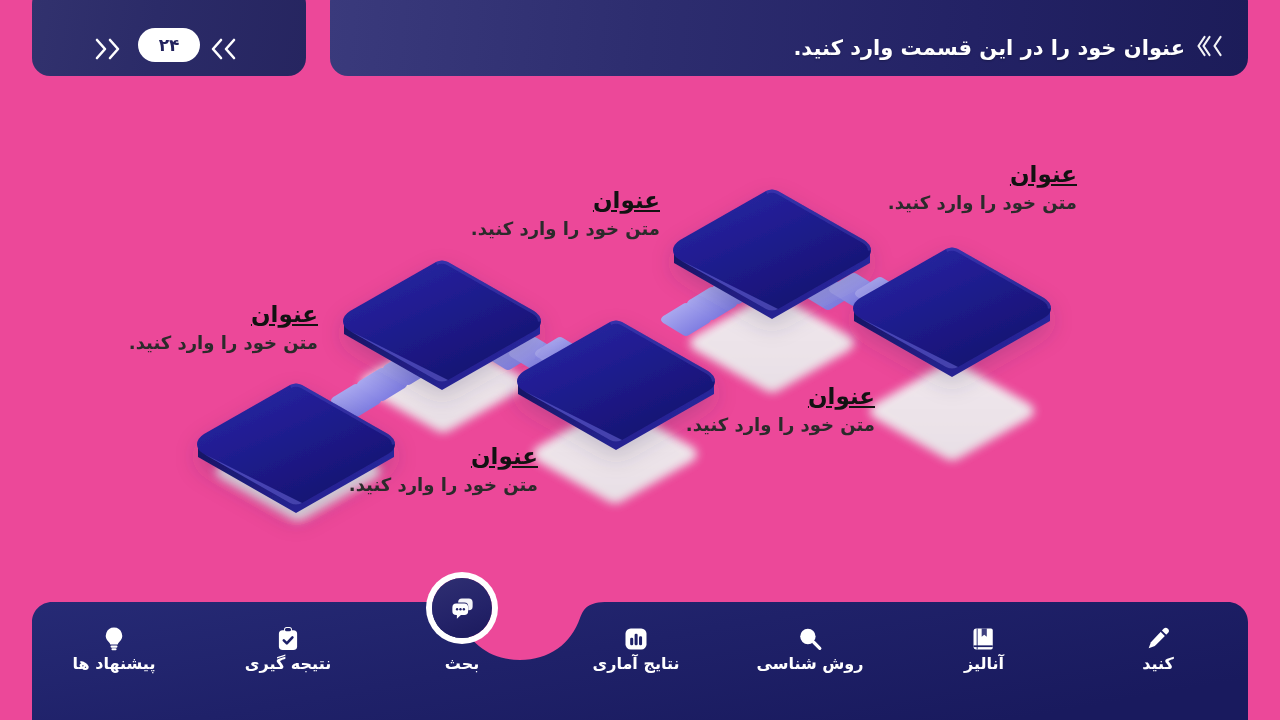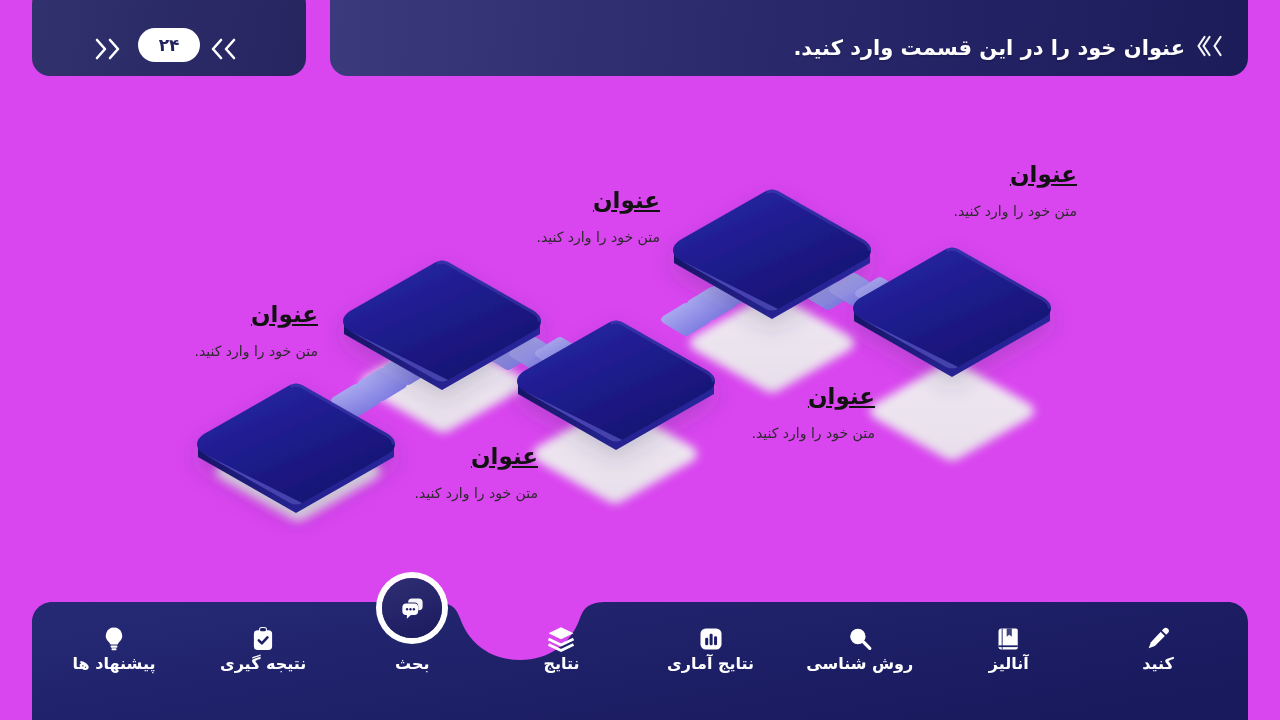--- a/index.html
+++ b/index.html
@@ -10,21 +10,21 @@
     height: 720px;
     overflow: hidden;
     background: #ffffff;
     font-family: "DejaVu Sans", "Liberation Sans", sans-serif;
   }
 
   .slide {
     position: relative;
     width: 1280px;
     height: 720px;
-    background: #d946ef;
+    background: #ec4899;
   }
 
   
   .pager {
     position: absolute;
     left: 32px;
     top: -14px;
     width: 274px;
     height: 90px;
     border-radius: 18px;
@@ -108,25 +108,25 @@
   }
   .node-label .lbl-title {
     font-size: 23px;
     font-weight: 700;
     color: #121212;
     line-height: 1.25;
     letter-spacing: .2px;
     text-decoration: underline;
   }
   .node-label .lbl-desc {
-    font-size: 14px;
-    font-weight: 400;
+    font-size: 18px;
+    font-weight: 700;
     color: #2b2b2b;
     line-height: 1.5;
-    margin-top: 12px;
+    margin-top: 0;
   }
 
   
   .lb1 { right: 962px; top: 300px; }   
   .lb2 { right: 620px; top: 186px; }   
   .lb3 { right: 742px; top: 442px; }   
   .lb4 { right: 405px; top: 382px; }   
   .lb5 { right: 203px; top: 160px; }   
 
   
@@ -418,30 +418,20 @@
           <svg width="28" height="28" viewBox="0 0 24 24" fill="none">
             <rect x="3" y="3" width="18" height="18" rx="4.5" fill="currentColor"></rect>
             <rect x="7" y="11" width="2.6" height="6.4" rx="1.1" fill="#1d2068"></rect>
             <rect x="10.8" y="7.4" width="2.6" height="10" rx="1.1" fill="#1d2068"></rect>
             <rect x="14.6" y="9.6" width="2.6" height="7.8" rx="1.1" fill="#1d2068"></rect>
           </svg>
         </span>
         <span class="nav-label">نتایج آماری</span>
       </div>
 
-      <div class="nav-item">
-        <span class="nav-icon">
-          <svg width="30" height="30" viewBox="0 0 24 24" fill="none">
-            <path d="M12 2.6 22 7.4 12 12.2 2 7.4 12 2.6Z" fill="currentColor"></path>
-            <path d="M2 12 12 16.8 22 12" stroke="currentColor" stroke-width="2.4" stroke-linejoin="round" fill="none"></path>
-            <path d="M2 16.4 12 21.2 22 16.4" stroke="currentColor" stroke-width="2.4" stroke-linejoin="round" fill="none"></path>
-          </svg>
-        </span>
-        <span class="nav-label">نتایج</span>
-      </div>
 
       <div class="nav-item active">
         <span class="badge">
           <span class="nav-icon">
             <svg width="27" height="27" viewBox="0 0 24 24" fill="none">
               <path d="M11.5 3.2h6.1A3.4 3.4 0 0 1 21 6.6v3.6a3.4 3.4 0 0 1-3.4 3.4h-.5V10a3.4 3.4 0 0 0-3.4-3.4H8.1V6.6a3.4 3.4 0 0 1 3.4-3.4Z" fill="currentColor" opacity="0.95"></path>
               <path d="M6.4 7.6h7.2A3.4 3.4 0 0 1 17 11v3.4a3.4 3.4 0 0 1-3.4 3.4h-3L7 21.2v-3.4h-.6A3.4 3.4 0 0 1 3 14.4V11a3.4 3.4 0 0 1 3.4-3.4Z" fill="currentColor"></path>
               <circle cx="7.2" cy="12.7" r="1.05" fill="#232268"></circle>
               <circle cx="10.2" cy="12.7" r="1.05" fill="#232268"></circle>
               <circle cx="13.2" cy="12.7" r="1.05" fill="#232268"></circle>

